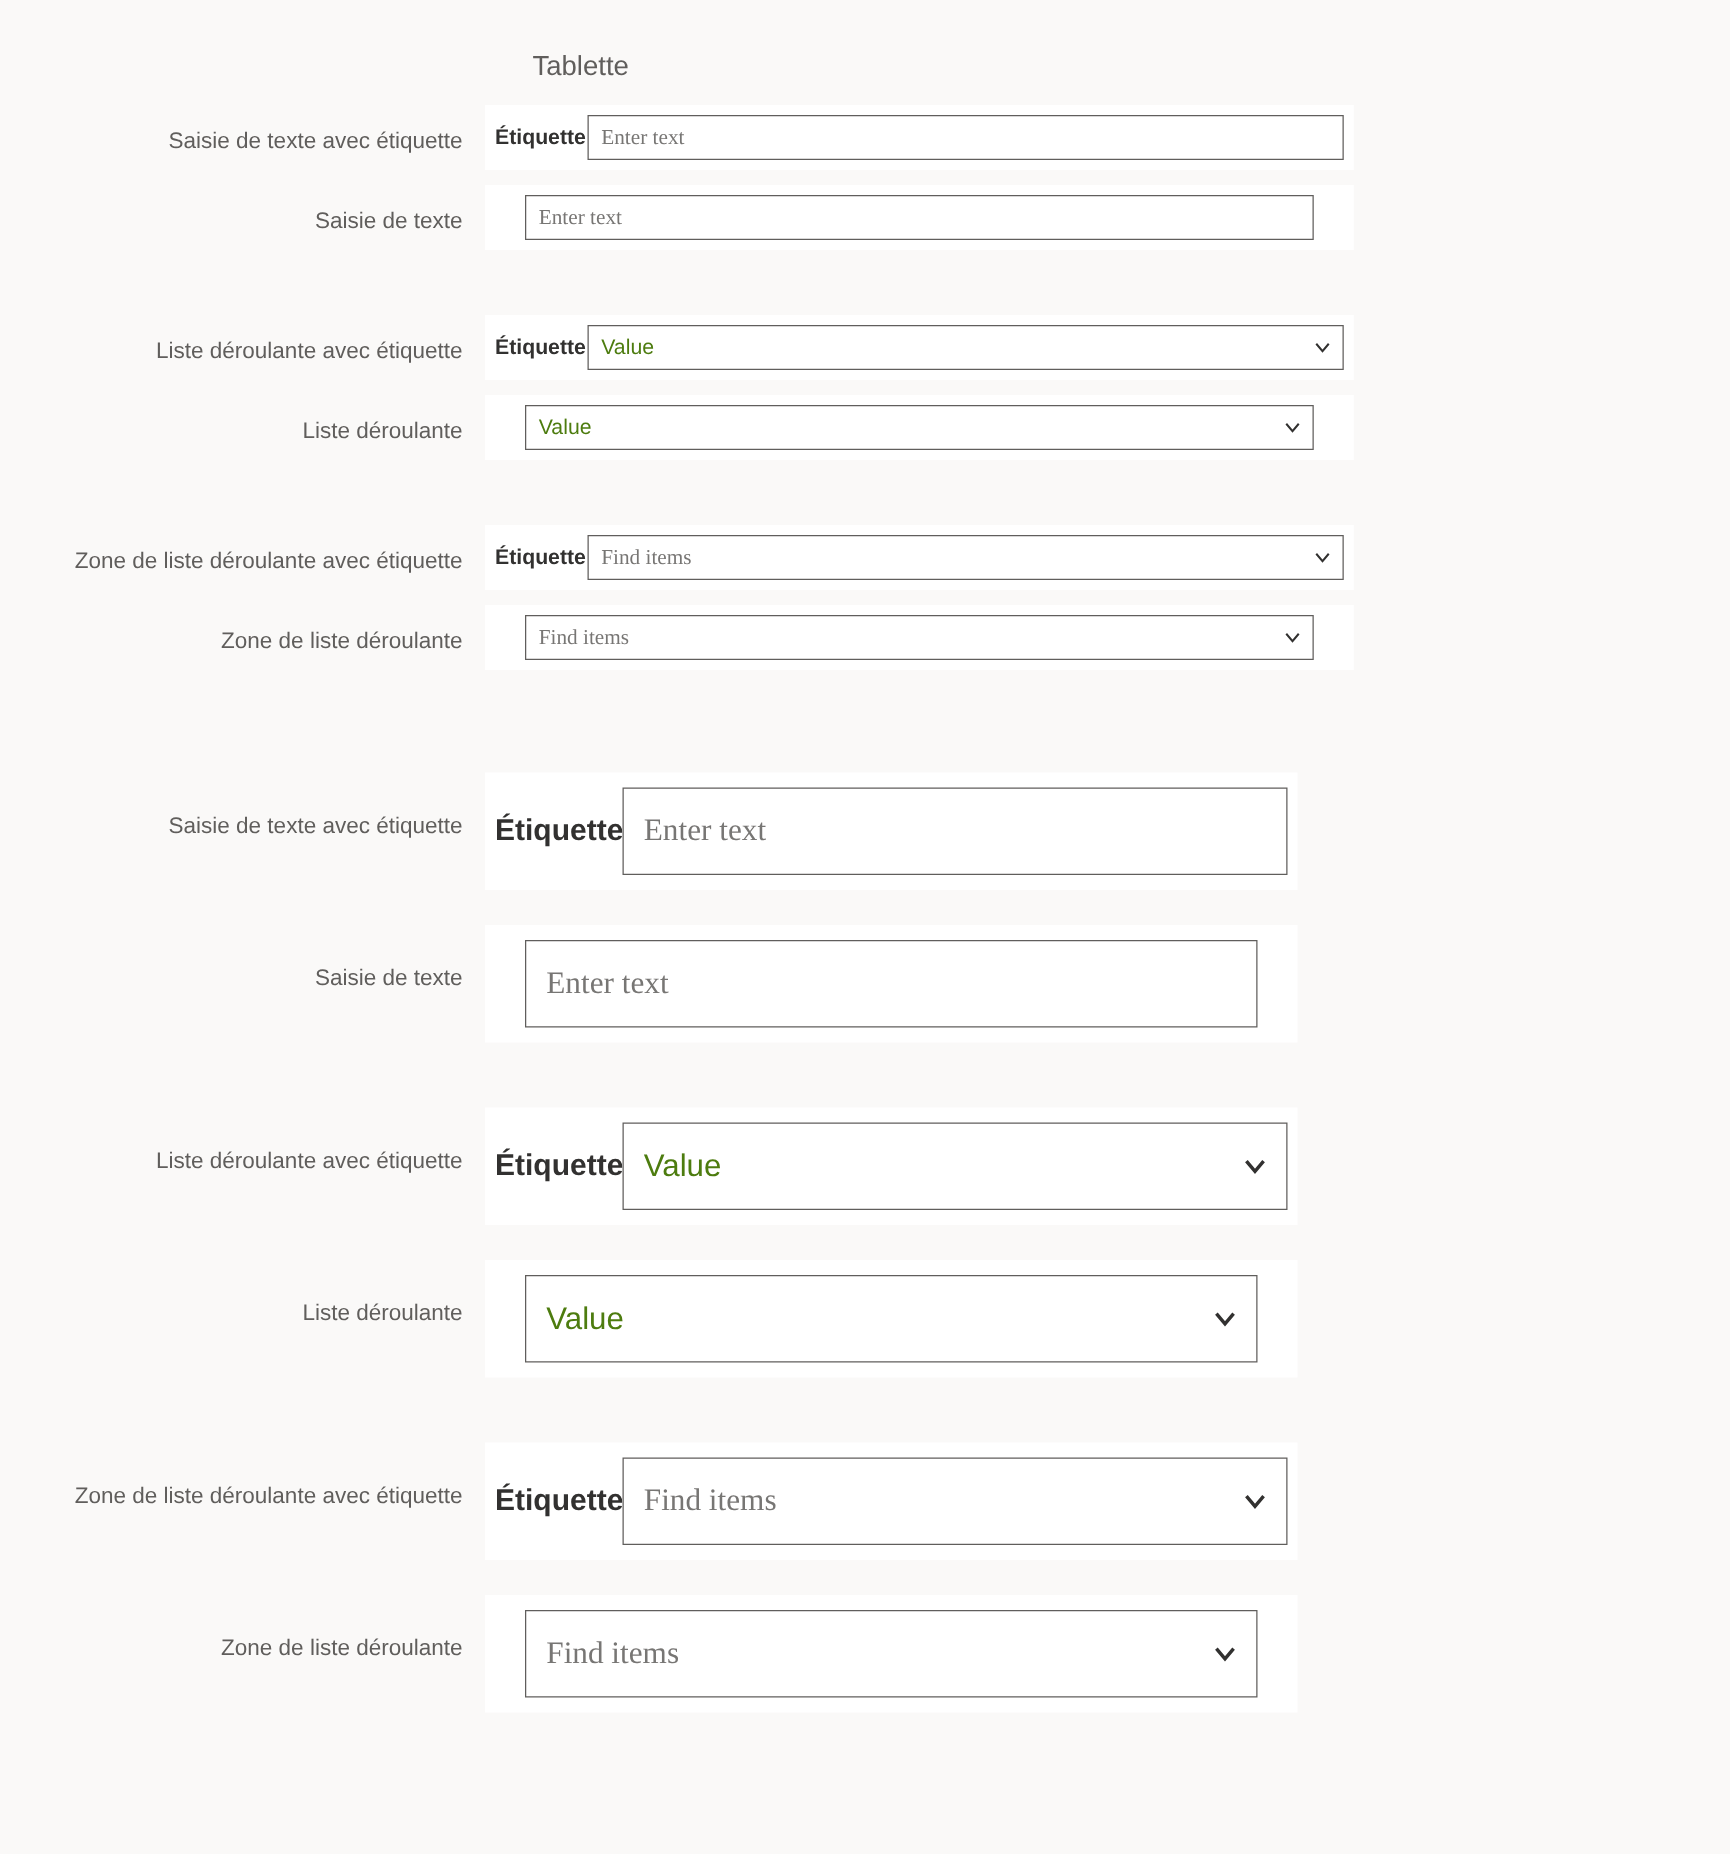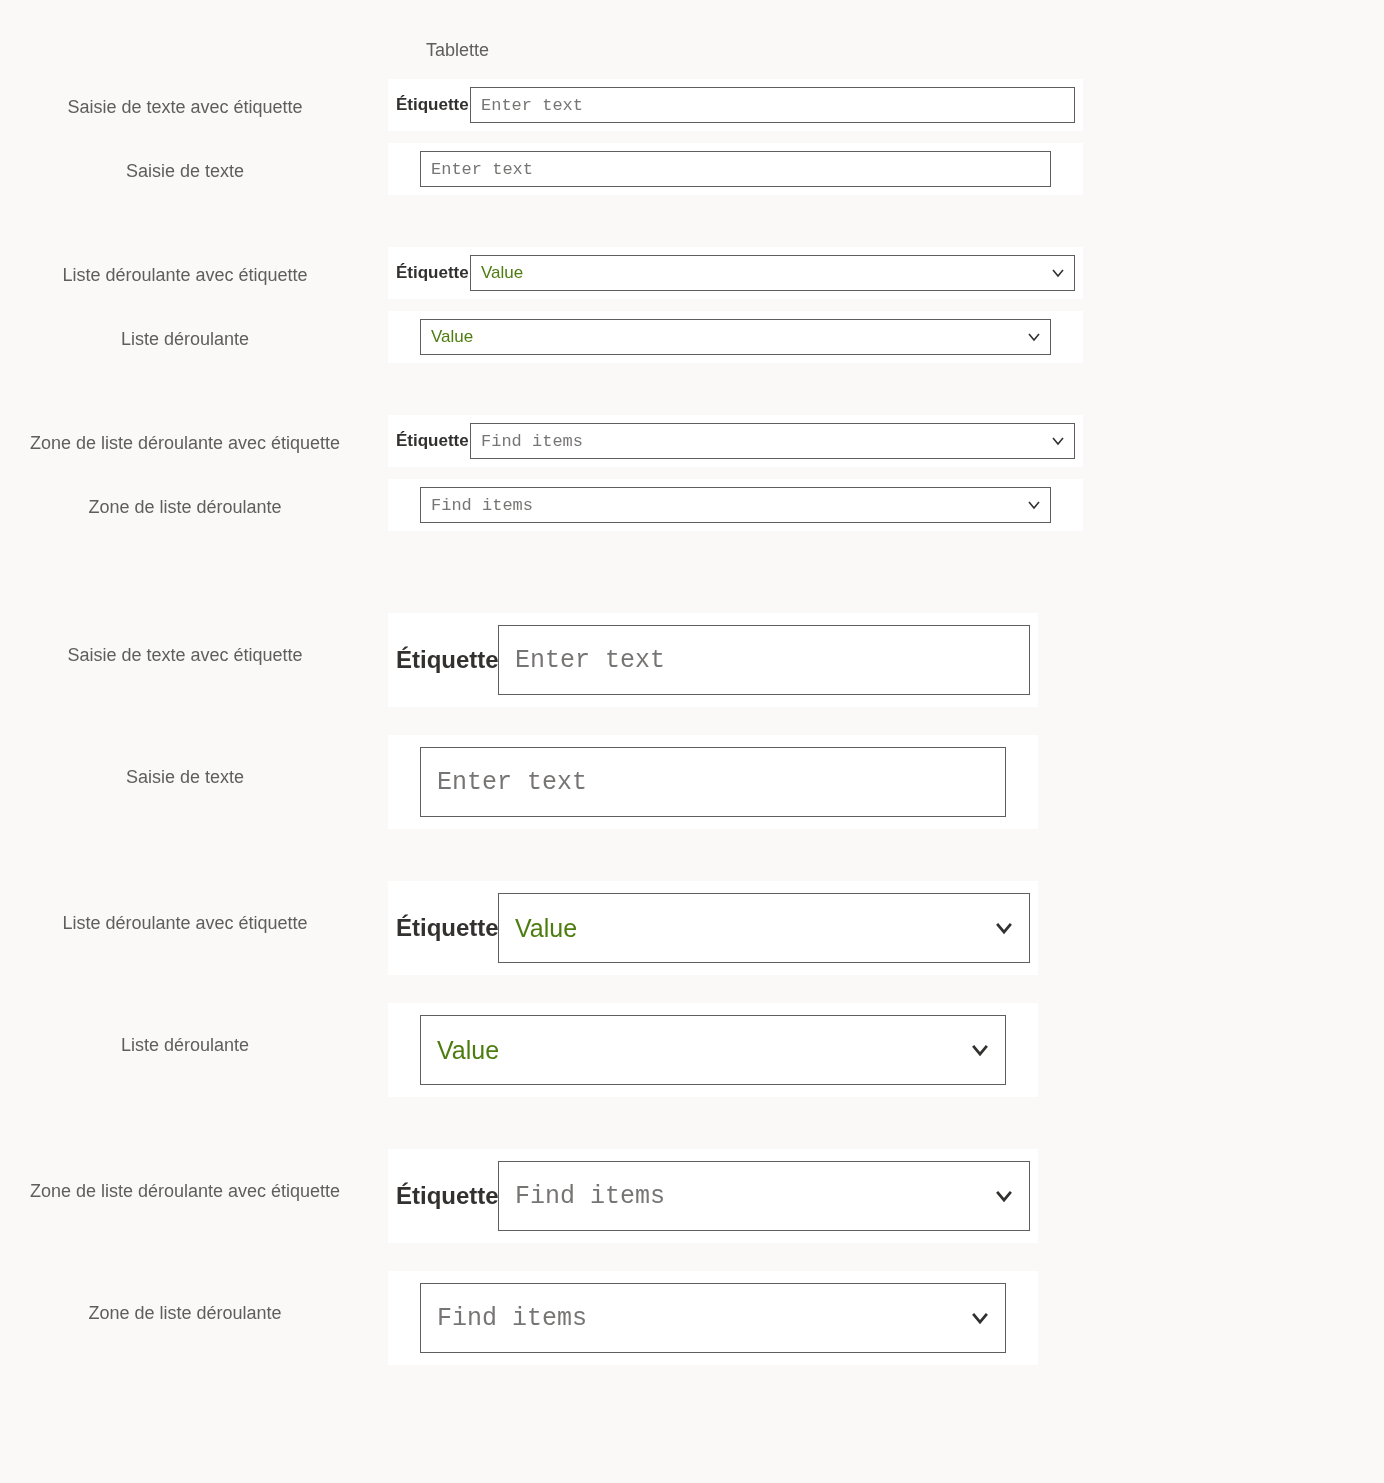--- a/index.html
+++ b/index.html
@@ -10,34 +10,34 @@
     font-family: "Segoe UI", -apple-system, sans-serif;
     color: #323130;
     width: 1384px;
   }
   .outer {
     padding: 40px 0 70px 0;
   }
 
   .section-heading {
     color: #605e5c;
-    font-size: 18px;
+    font-size: 22px;
     font-weight: 400;
     margin: 0 0 18px 426px;
   }
 
   .row {
     display: flex;
     align-items: flex-start;
     margin-bottom: 12px;
   }
   .legend {
     width: 388px;
     padding-right: 18px;
-    text-align: center;
+    text-align: right;
     color: #605e5c;
     font-size: 18px;
     line-height: 1.35;
     flex-shrink: 0;
   }
   .card {
     background: #ffffff;
     display: flex;
     align-items: center;
     flex-shrink: 0;
@@ -51,21 +51,21 @@
     background: #ffffff;
     display: flex;
     align-items: center;
     position: relative;
   }
   .control input {
     border: none;
     outline: none;
     background: transparent;
     width: 100%;
-    font-family: Liberation Mono, monospace;
+    font-family: Liberation Serif, serif;
     color: #0c4a6e;
     padding: 0;
   }
   .control input::placeholder { color: #605e5c; opacity: 0.85; }
   .value-text {
     color: #4d7c0f;
   }
   .chev {
     position: absolute;
     right: 8px;

